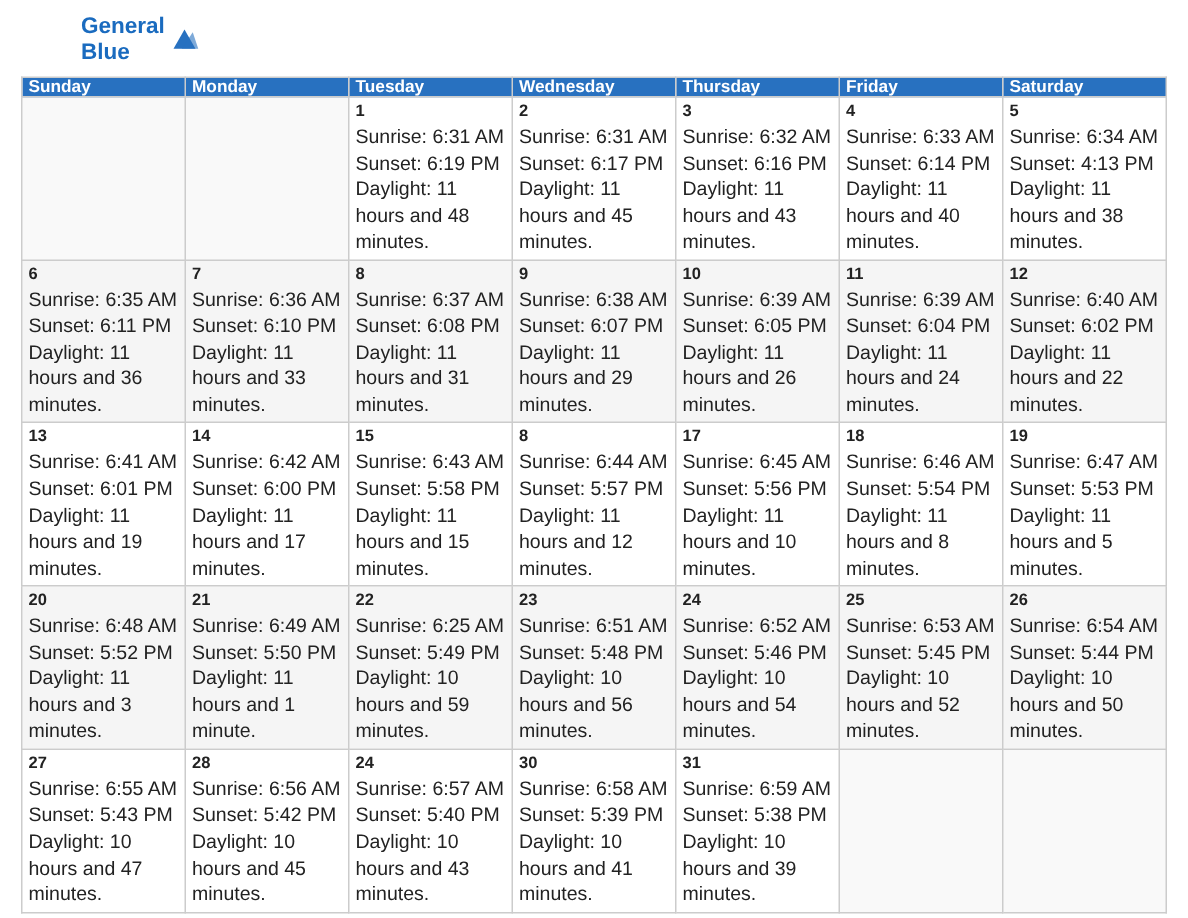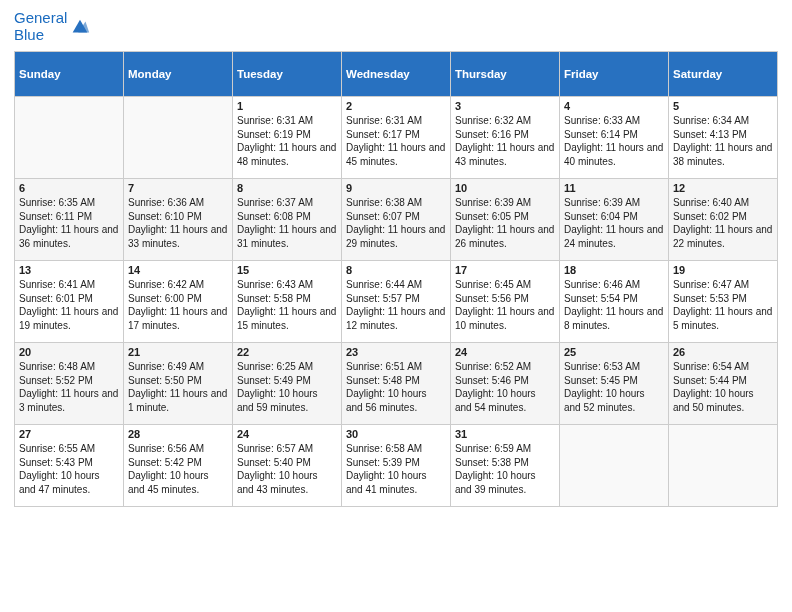--- a/index.html
+++ b/index.html
@@ -22,23 +22,24 @@
       align-items: flex-start;
       margin-bottom: 8px;
     }
     .logo {
       display: flex;
       align-items: center;
       gap: 0;
     }
     .logo-text {
       font-size: 15px;
-      font-weight: normal;
+      font-weight: bold;
       color: #333;
       line-height: 1.1;
+      margin-left: 40px;
     }
     .logo-text span { color: #1a6bbf; }
     .logo-icon {
       width: 22px;
       height: 22px;
       margin-left: 2px;
     }
     .title-block {
       text-align: right;
     }
@@ -55,21 +56,21 @@
     .calendar {
       width: 100%;
       border-collapse: collapse;
       table-layout: fixed;
     }
     .calendar th {
       background: #2871c0;
       color: #fff;
       font-size: 11.5px;
       font-weight: bold;
-      padding: 16px 4px;
+      padding: 0 4px;
       text-align: left;
       border: 1px solid #ccc;
     }
     .calendar td {
       vertical-align: top;
       border: 1px solid #ccc;
       padding: 3px 4px;
       font-size: 9.2px;
       color: #222;
       height: 82px;
@@ -81,21 +82,21 @@
     .calendar tr td:empty {
       background: #f9f9f9;
     }
     .day-num {
       font-size: 11px;
       font-weight: bold;
       margin-bottom: 2px;
       display: block;
     }
     .cell-text {
-      font-size: 10px;
+      font-size: 13px;
       line-height: 1.35;
       color: #222;
     }
   </style>
 </head>
 <body>
 
 <div class="page">
   <div class="header">
     <div class="logo">

